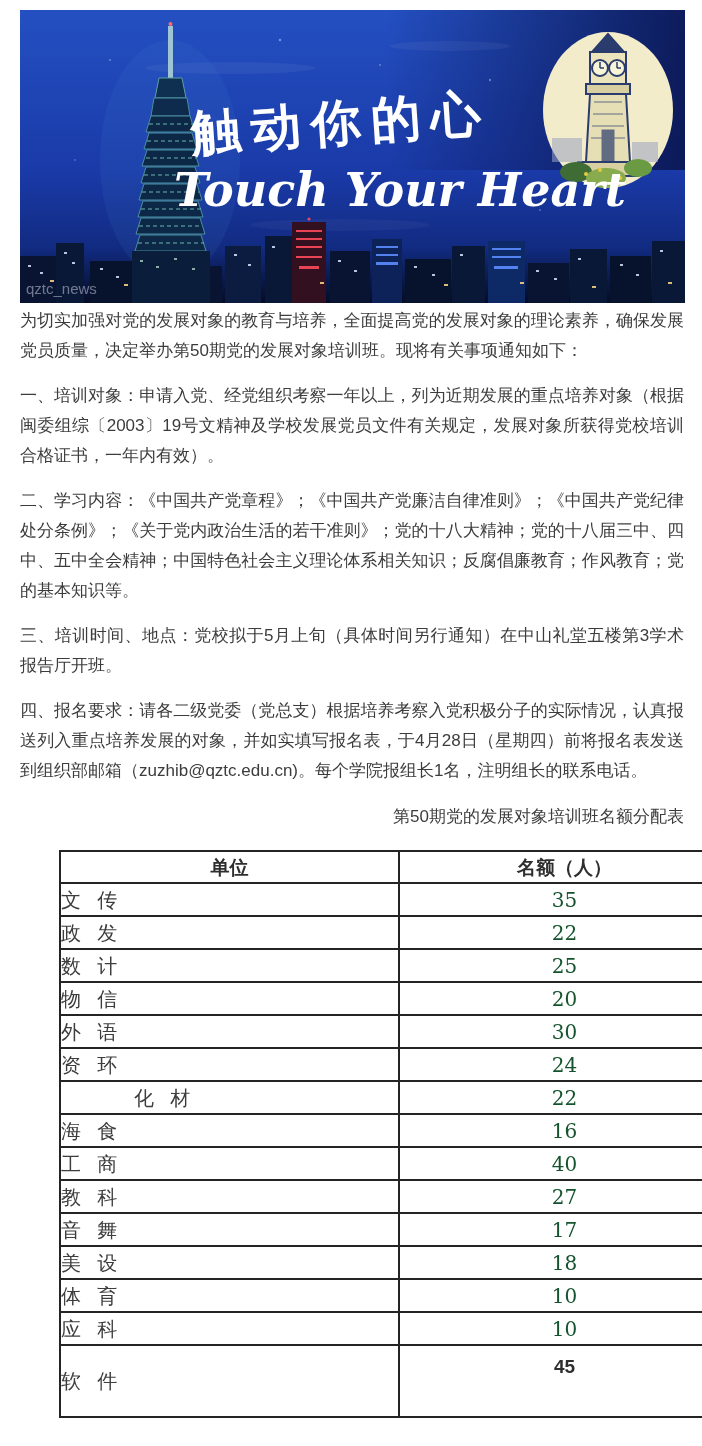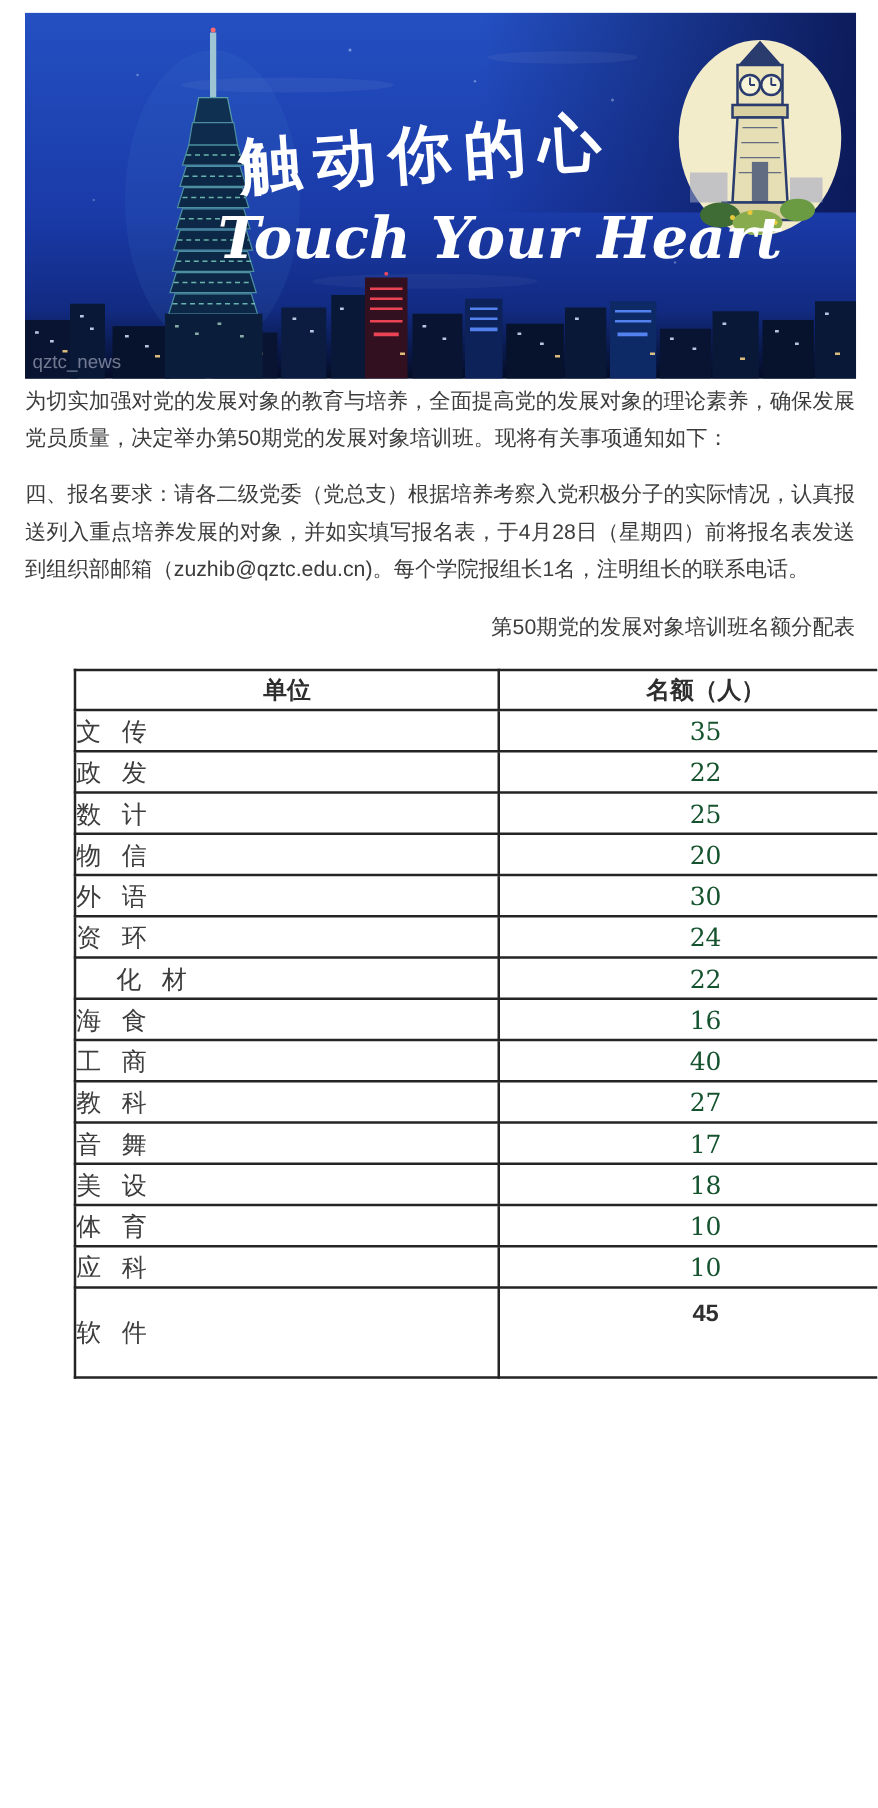--- a/index.html
+++ b/index.html
@@ -22,21 +22,21 @@
   table.quota th{height:27px;font-family:"DejaVu Serif","Liberation Serif",serif;
                  font-size:19px;font-weight:bold;color:#2e2e2e;text-align:center;}
   table.quota col.c1{width:339px;}
   table.quota col.c2{width:331px;}
   td.unit{height:31px;text-align:left;vertical-align:middle;
           font-family:"DejaVu Serif","Liberation Serif",serif;
           font-size:20px;color:#3d3d3d;word-spacing:10px;}
   td.num{height:31px;text-align:center;vertical-align:middle;
          font-family:"DejaVu Serif","Liberation Serif",serif;
          font-size:20px;color:#14532d;}
-  tr.offset-left td.unit{text-align:left;padding-left:32px;}
+  tr.offset-left td.unit{text-align:left;padding-left:73px;}
   tr.tall td{height:64px;}
   tr.tall td.num{vertical-align:top;padding-top:6px;
                  font-family:"Liberation Sans","DejaVu Sans",sans-serif;
                  font-size:19px;font-weight:bold;color:#2f2f2f;border-radius:20px;}
 </style>
 </head>
 <body>
 
 <div class="page">
 
@@ -222,20 +222,23 @@
       </g>
 
       <text x="322" y="130" text-anchor="middle" font-size="50" font-weight="bold" fill="#ffffff" letter-spacing="10" transform="rotate(-4 322 130)" font-family="'DejaVu Sans', sans-serif">触动你的心</text>
       <text x="380" y="196" text-anchor="middle" font-size="46" font-style="italic" font-weight="bold" fill="#ffffff" font-family="'DejaVu Serif', serif">Touch Your Heart</text>
       <text x="6" y="284" font-size="15" fill="#aab0c4" opacity="0.65" font-family="'Liberation Sans', sans-serif">qztc_news</text>
     </svg>
   </div>
 
   <div class="content">
     <p>为切实加强对党的发展对象的教育与培养，全面提高党的发展对象的理论素养，确保发展党员质量，决定举办第50期党的发展对象培训班。现将有关事项通知如下：</p>
+    <p>一、培训对象：申请入党、经党组织考察一年以上，列为近期发展的重点培养对象（根据闽委组综〔2003〕19号文精神及学校发展党员文件有关规定，发展对象所获得党校培训合格证书，一年内有效）。</p>
+    <p>二、学习内容：《中国共产党章程》；《中国共产党廉洁自律准则》；《中国共产党纪律处分条例》；《关于党内政治生活的若干准则》；党的十八大精神；党的十八届三中、四中、五中全会精神；中国特色社会主义理论体系相关知识；反腐倡廉教育；作风教育；党的基本知识等。</p>
+    <p>三、培训时间、地点：党校拟于5月上旬（具体时间另行通知）在中山礼堂五楼第3学术报告厅开班。</p>
     <p>四、报名要求：请各二级党委（党总支）根据培养考察入党积极分子的实际情况，认真报送列入重点培养发展的对象，并如实填写报名表，于4月28日（星期四）前将报名表发送到组织部邮箱（zuzhib@qztc.edu.cn)。每个学院报组长1名，注明组长的联系电话。</p>
     <p class="caption">第50期党的发展对象培训班名额分配表</p>
 
     <table class="quota">
       <colgroup>
           <col class="c1">
           <col class="c2">
         </colgroup>
       <tbody>
           <tr>

